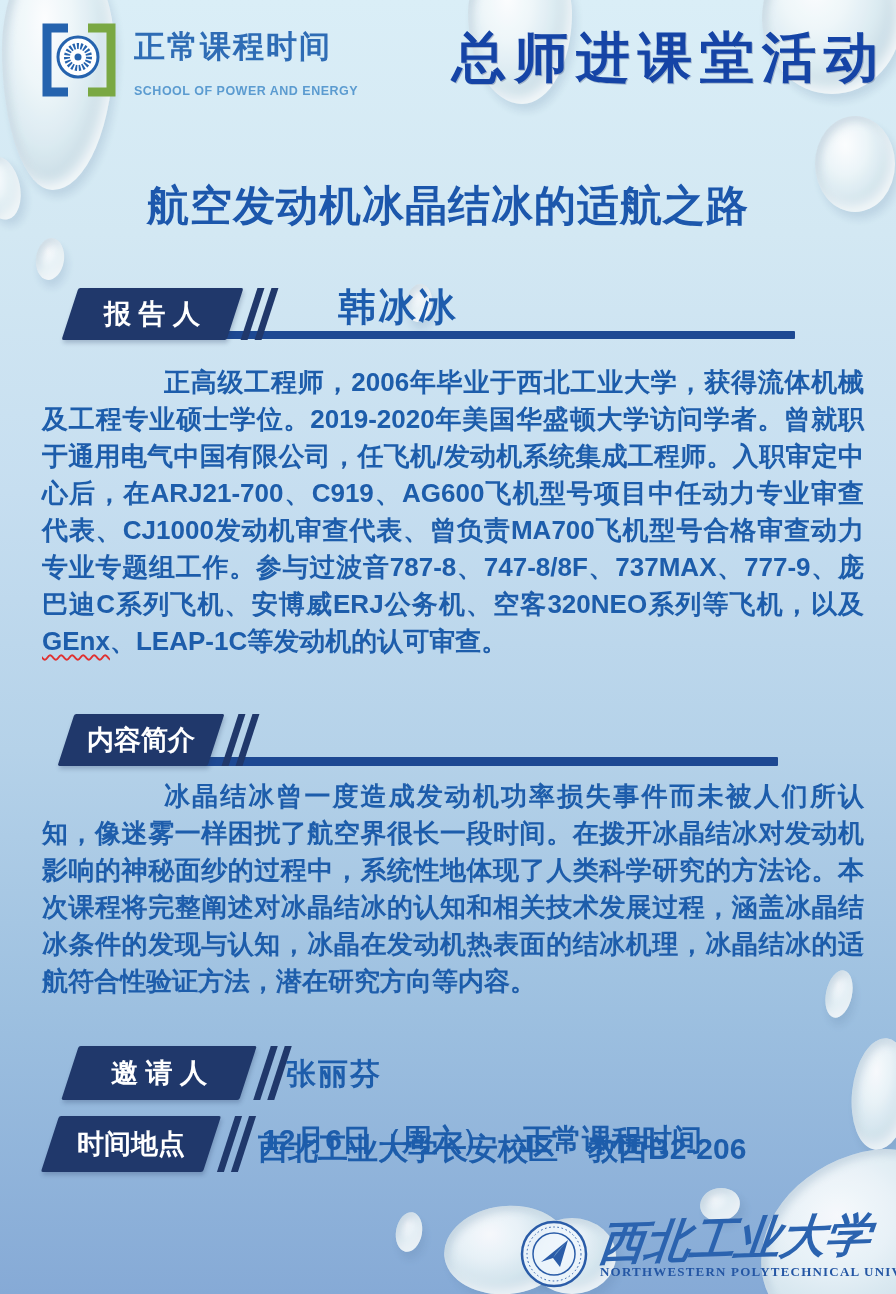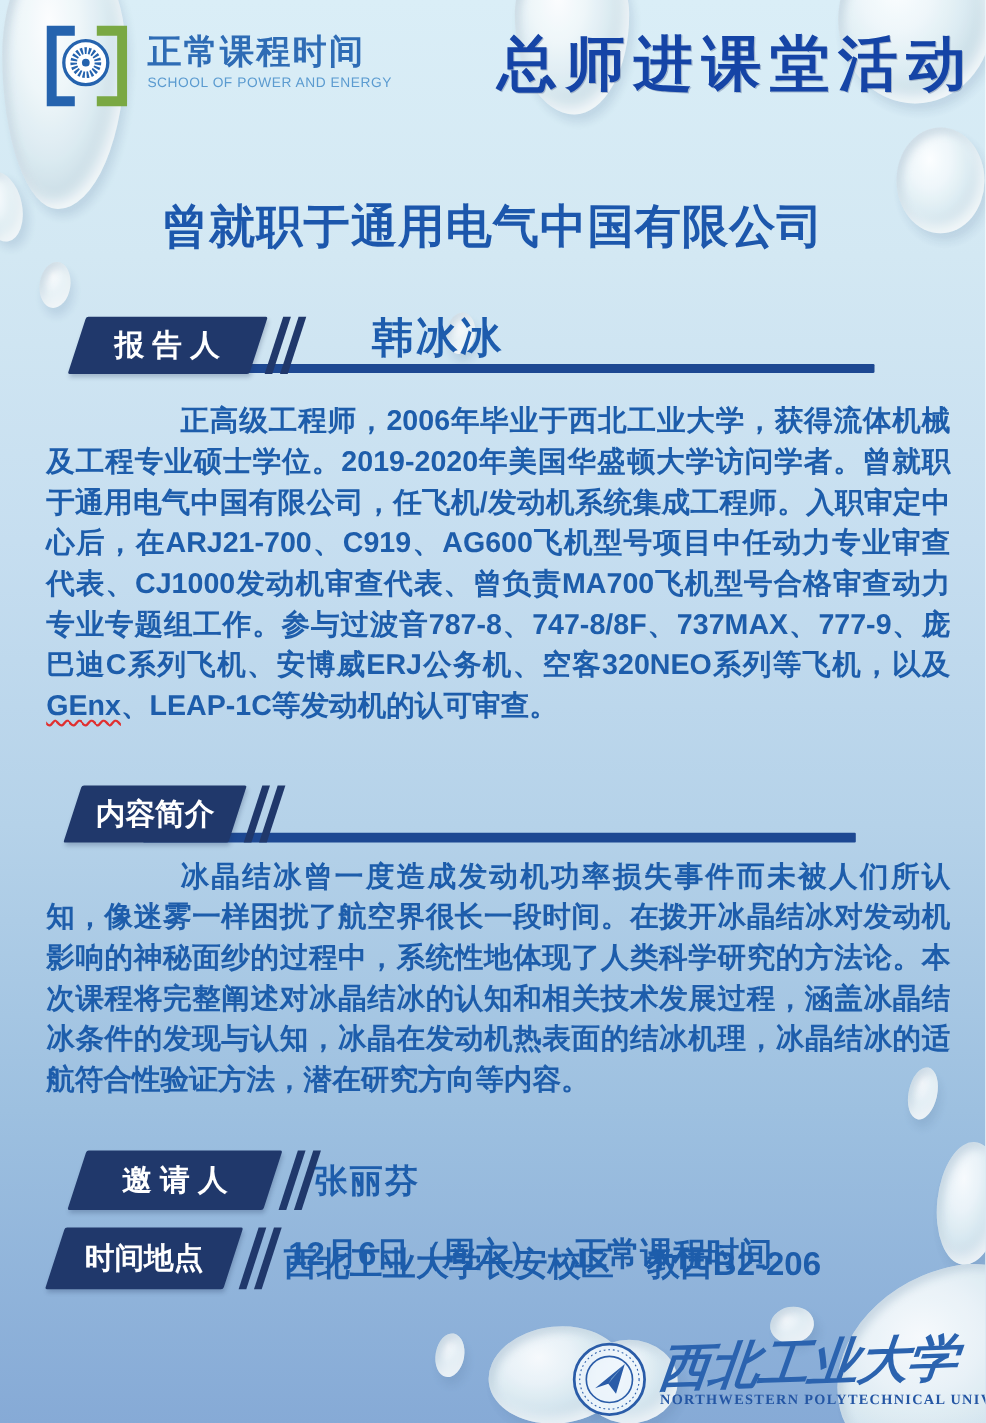--- a/index.html
+++ b/index.html
@@ -29,21 +29,21 @@
   .d9{left:852px;top:1038px;width:58px;height:112px;transform:rotate(6deg);}
   .d10{left:758px;top:1152px;width:230px;height:185px;border-radius:55% 45% 50% 50% / 55% 60% 40% 45%;transform:rotate(-14deg);}
   .d11{left:396px;top:1212px;width:26px;height:40px;transform:rotate(10deg);}
   .d12{left:444px;top:1206px;width:125px;height:88px;transform:rotate(-6deg);}
   .d13{left:700px;top:1188px;width:40px;height:33px;transform:rotate(-10deg);}
   .d14{left:528px;top:1218px;width:88px;height:76px;}
   
   .school-logo{position:absolute;left:34px;top:20px;display:flex;align-items:flex-start;}
   .logo-text{margin-left:10px;}
   .logo-cn{font-size:31px;font-weight:bold;color:#2e6cb5;letter-spacing:2px;line-height:34px;margin-top:10px;}
-  .logo-en{font-size:12.5px;font-weight:normal;color:#5b9bd0;letter-spacing:0.5px;margin-top:4px;}
+  .logo-en{font-size:12.5px;font-weight:bold;color:#5b9bd0;letter-spacing:0.5px;margin-top:20px;}
   .event-title{
     position:absolute;left:452px;top:22px;width:432px;
     font-size:54px;font-weight:bold;color:#1544a6;letter-spacing:8px;
     text-align:right;white-space:nowrap;
     text-shadow:1px 1px 0 rgba(10,30,90,0.25);
   }
   
   .main-title{
     position:absolute;left:0;top:178px;width:896px;
     text-align:center;font-size:42px;font-weight:bold;color:#1c57ac;letter-spacing:1px;
@@ -126,21 +126,21 @@
       </svg>
     </span>
     <span class="logo-text">
       <div class="logo-cn">正常课程时间</div>
       <div class="logo-en">SCHOOL OF POWER AND ENERGY</div>
     </span>
   </div>
 
   <div class="event-title">总师进课堂活动</div>
 
-  <div class="main-title">曾就职于通用电气中国有限公司</div>
+  <div class="main-title">航空发动机冰晶结冰的适航之路</div>
 
   <div class="badge badge-speaker">
     <span>报 告 人</span>
   </div>
   <div class="slash sl-sp1"></div>
   <div class="slash sl-sp2"></div>
   <div class="bar bar-speaker"></div>
   <div class="speaker-name">韩冰冰</div>
 
   <p class="body-text bio-text"><span>正高级工程师，2006年毕业于西北工业大学，获得流体机械及工程专业硕士学位。2019-2020年美国华盛顿大学访问学者。曾就职于通用电气中国有限公司，任飞机/发动机系统集成工程师。入职审定中心后，在ARJ21-700、C919、AG600飞机型号项目中任动力专业审查代表、CJ1000发动机审查代表、曾负责MA700飞机型号合格审查动力专业专题组工作。参与过波音787-8、747-8/8F、737MAX、777-9、庞巴迪C系列飞机、安博威ERJ公务机、空客320NEO系列等飞机，以及</span><span class="squiggle">GEnx</span><span>、LEAP-1C等发动机的认可审查。</span></p>

